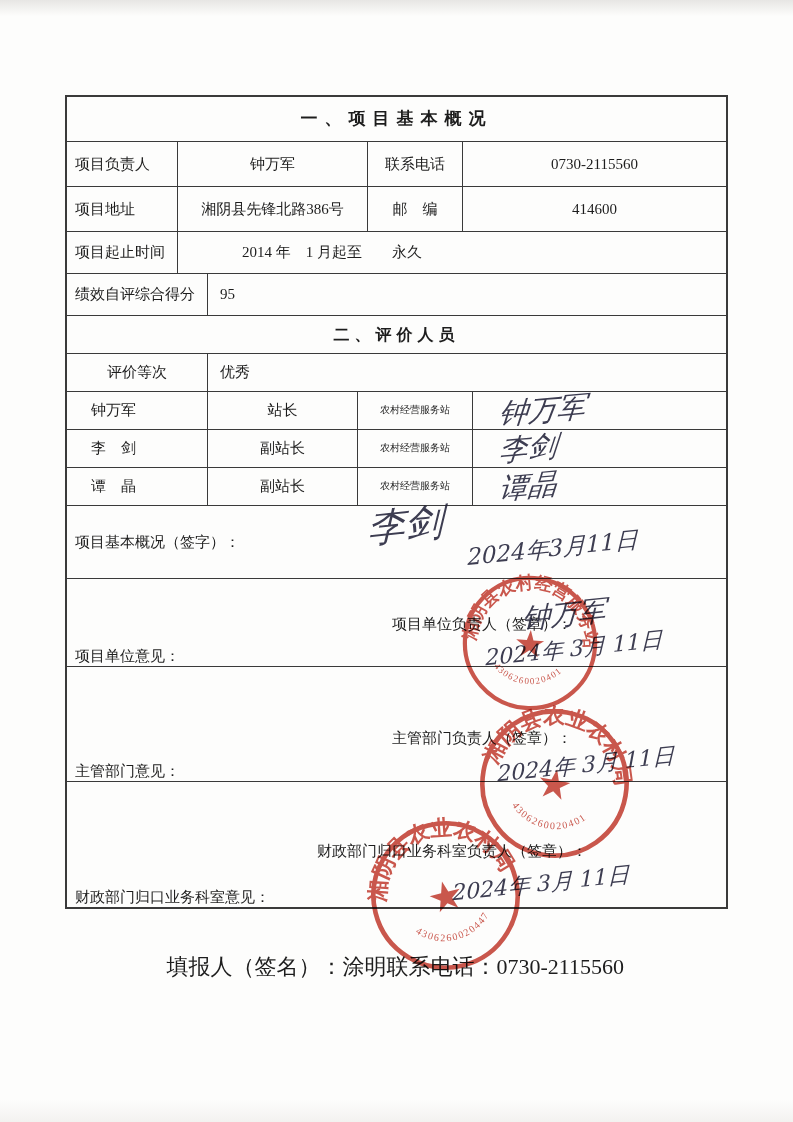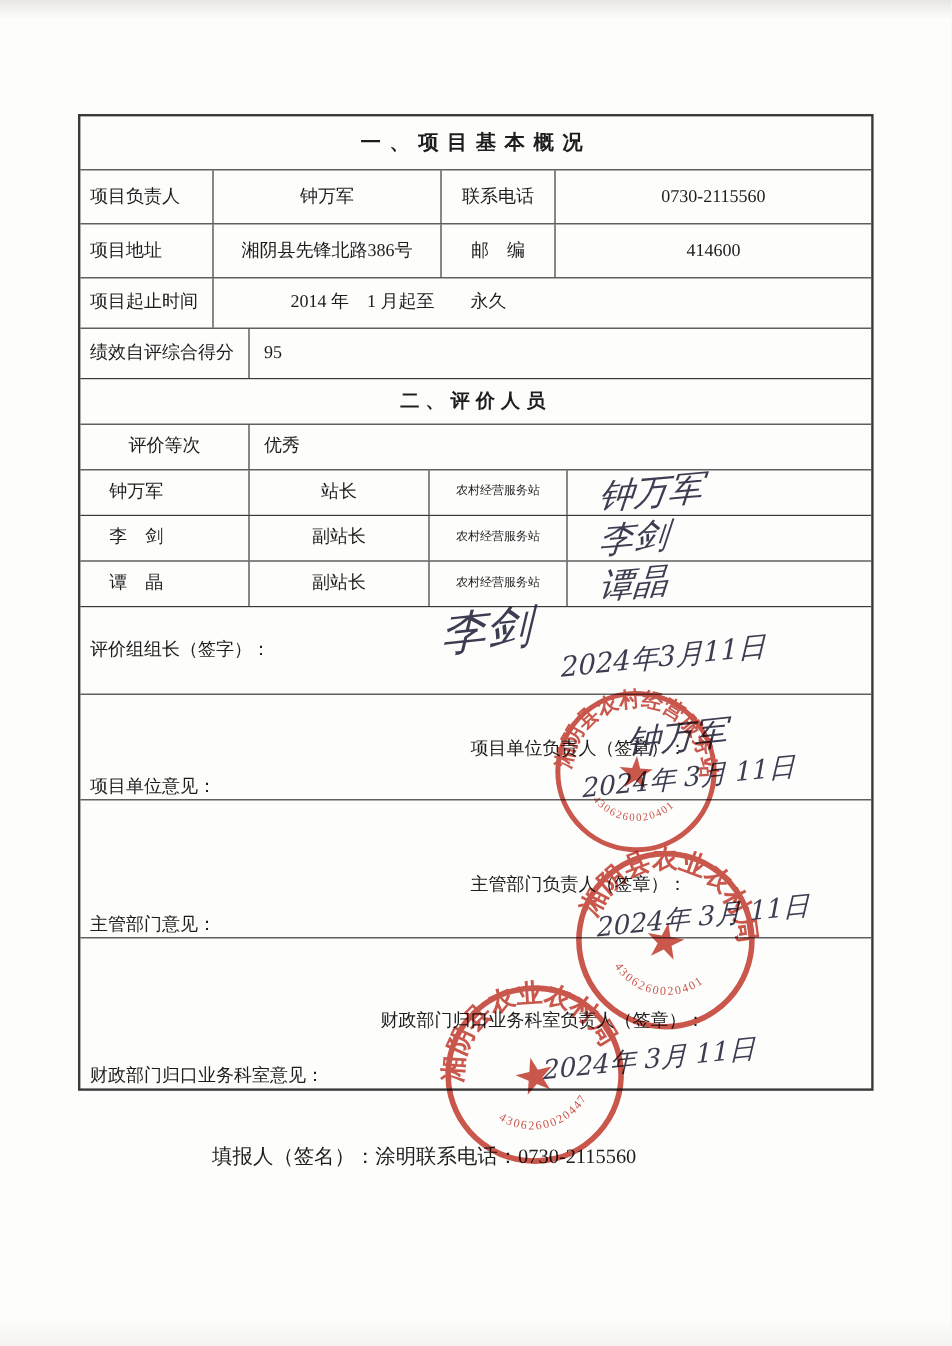--- a/index.html
+++ b/index.html
@@ -41,22 +41,22 @@
     font-family:"DejaVu Serif", serif;
     font-style:italic;
     color:#23233a;
     transform:rotate(-6deg) skewX(-6deg);
     white-space:nowrap;
     opacity:.88;
   }
   .sig-cell .handwriting{position:static;display:inline-block;margin-left:26px;font-size:29px;transform:rotate(-5deg) skewX(-10deg)}
   .footer{
     position:absolute; left:65px; top:952px; width:663px;
-    display:flex; justify-content:center;
-    font-size:17px; padding:0 104px 0 18px;
+    display:flex; justify-content:flex-end;
+    font-size:22px; padding:0 104px 0 18px;
   }
   .stamp{ position:absolute; opacity:.85; mix-blend-mode:multiply; }
   .stamp-ring{ fill:none; stroke:#c23a2e; stroke-width:6; }
   .stamp-text{ fill:#c23a2e; font-family:"Liberation Serif", serif; font-weight:bold; }
   .stamp-star{ fill:#c23a2e; font-size:52px; }
   .stamp-code{ fill:#c23a2e; letter-spacing:2px; }
 </style>
 </head>
 <body>
 
@@ -124,21 +124,21 @@
       <div class="cell c140 pl24">谭　晶</div>
       <div class="cell c150 center">副站长</div>
       <div class="cell c115 center small">农村经营服务站</div>
       <div class="cell grow sig-cell">
         <span class="handwriting">谭晶</span>
       </div>
     </div>
 
     <div class="row" style="height:73px">
       <div class="cell grow pl8">
-        <span>评价组组长（签字）：</span>
+        <span>项目基本概况（签字）：</span>
         <span class="handwriting" style="left:300px;top:-4px;font-size:38px">李剑</span>
         <span class="handwriting" style="left:400px;top:28px;font-size:23px">2024年3月11日</span>
       </div>
     </div>
 
     <div class="row" style="height:88px">
       <div class="cell grow top pl8">
         <span>项目单位意见：</span>
         <span class="abs" style="left:325px;top:36px">项目单位负责人（签章）：</span>
         <span class="handwriting" style="left:455px;top:18px;font-size:28px">钟万军</span>

